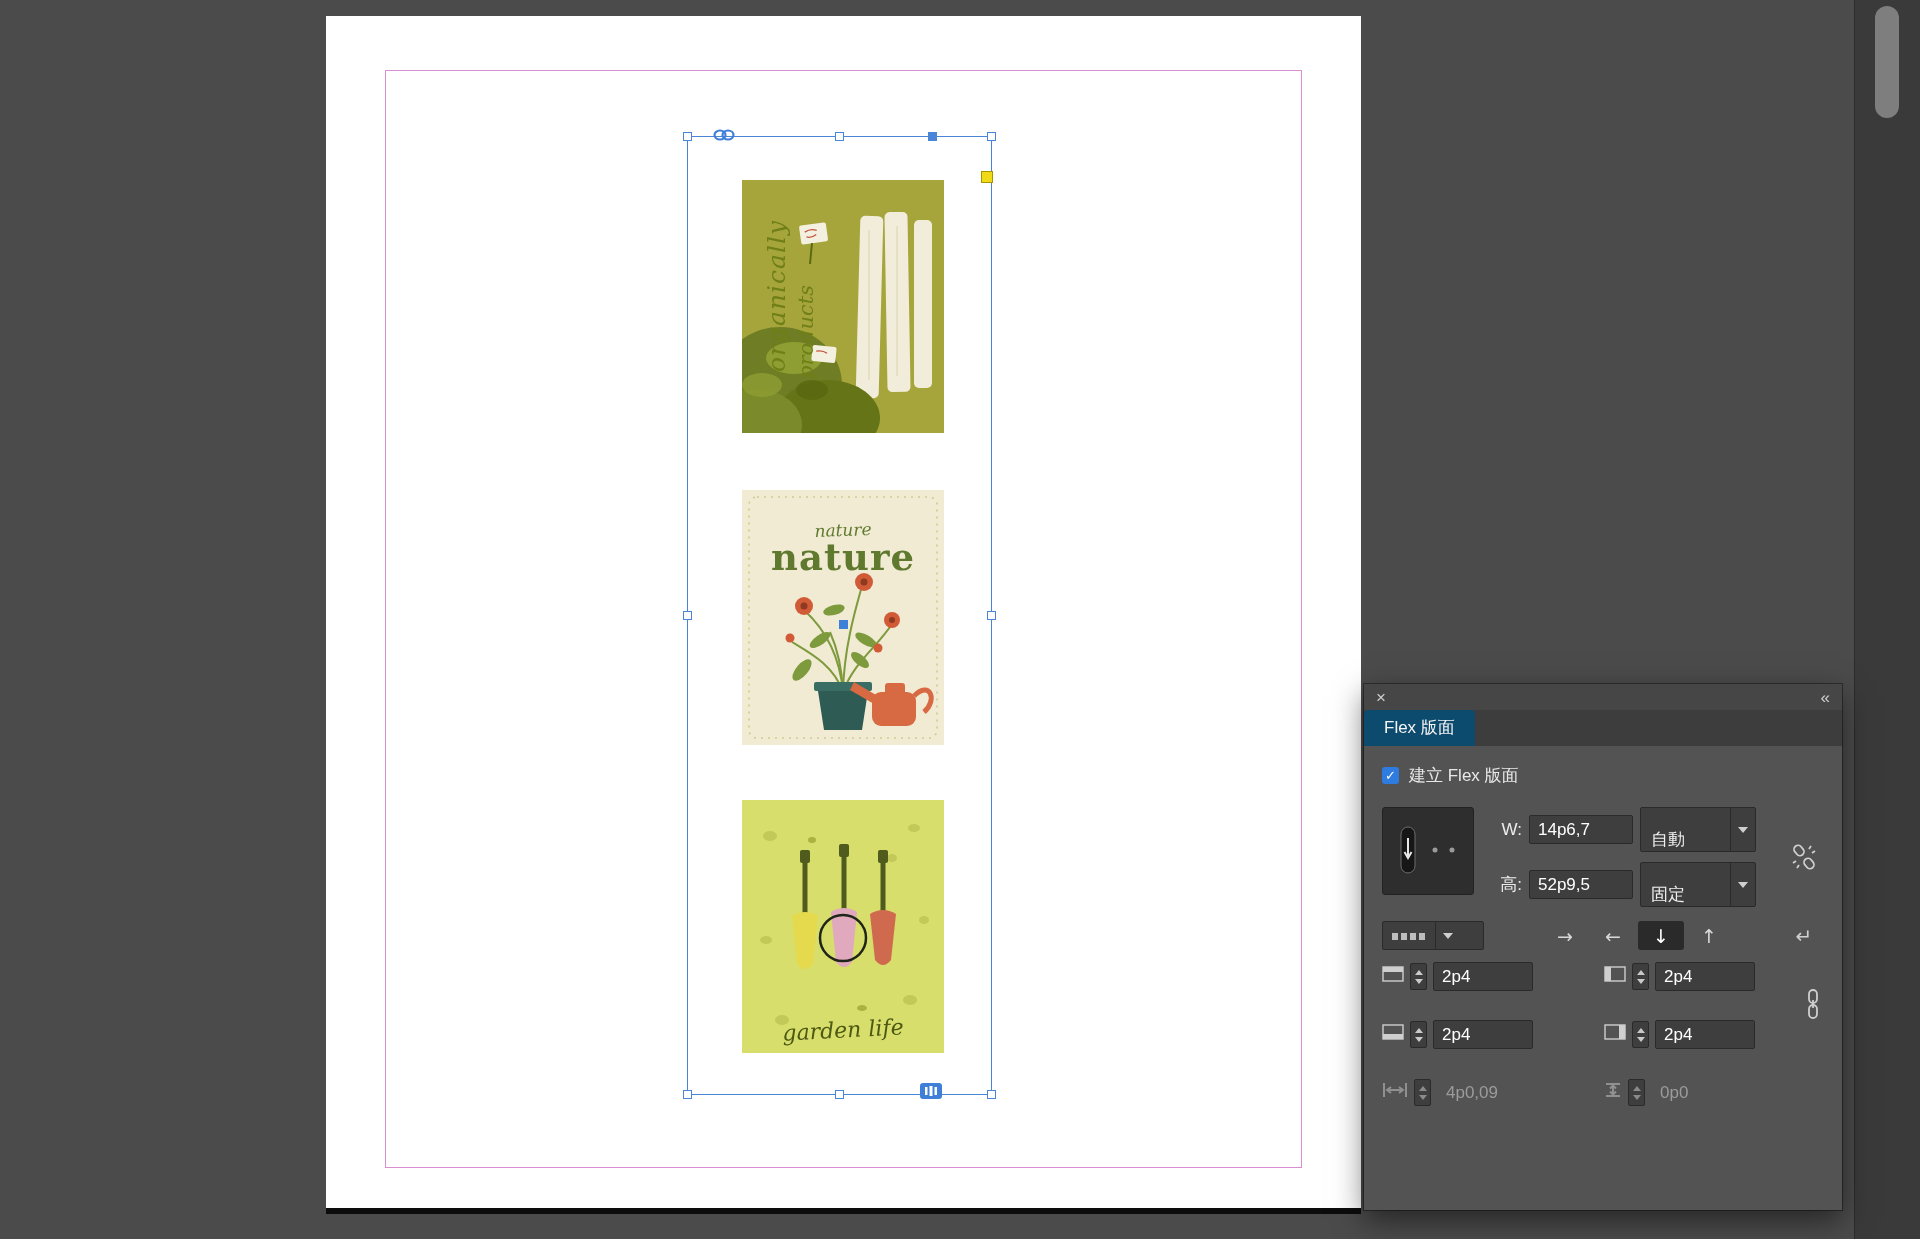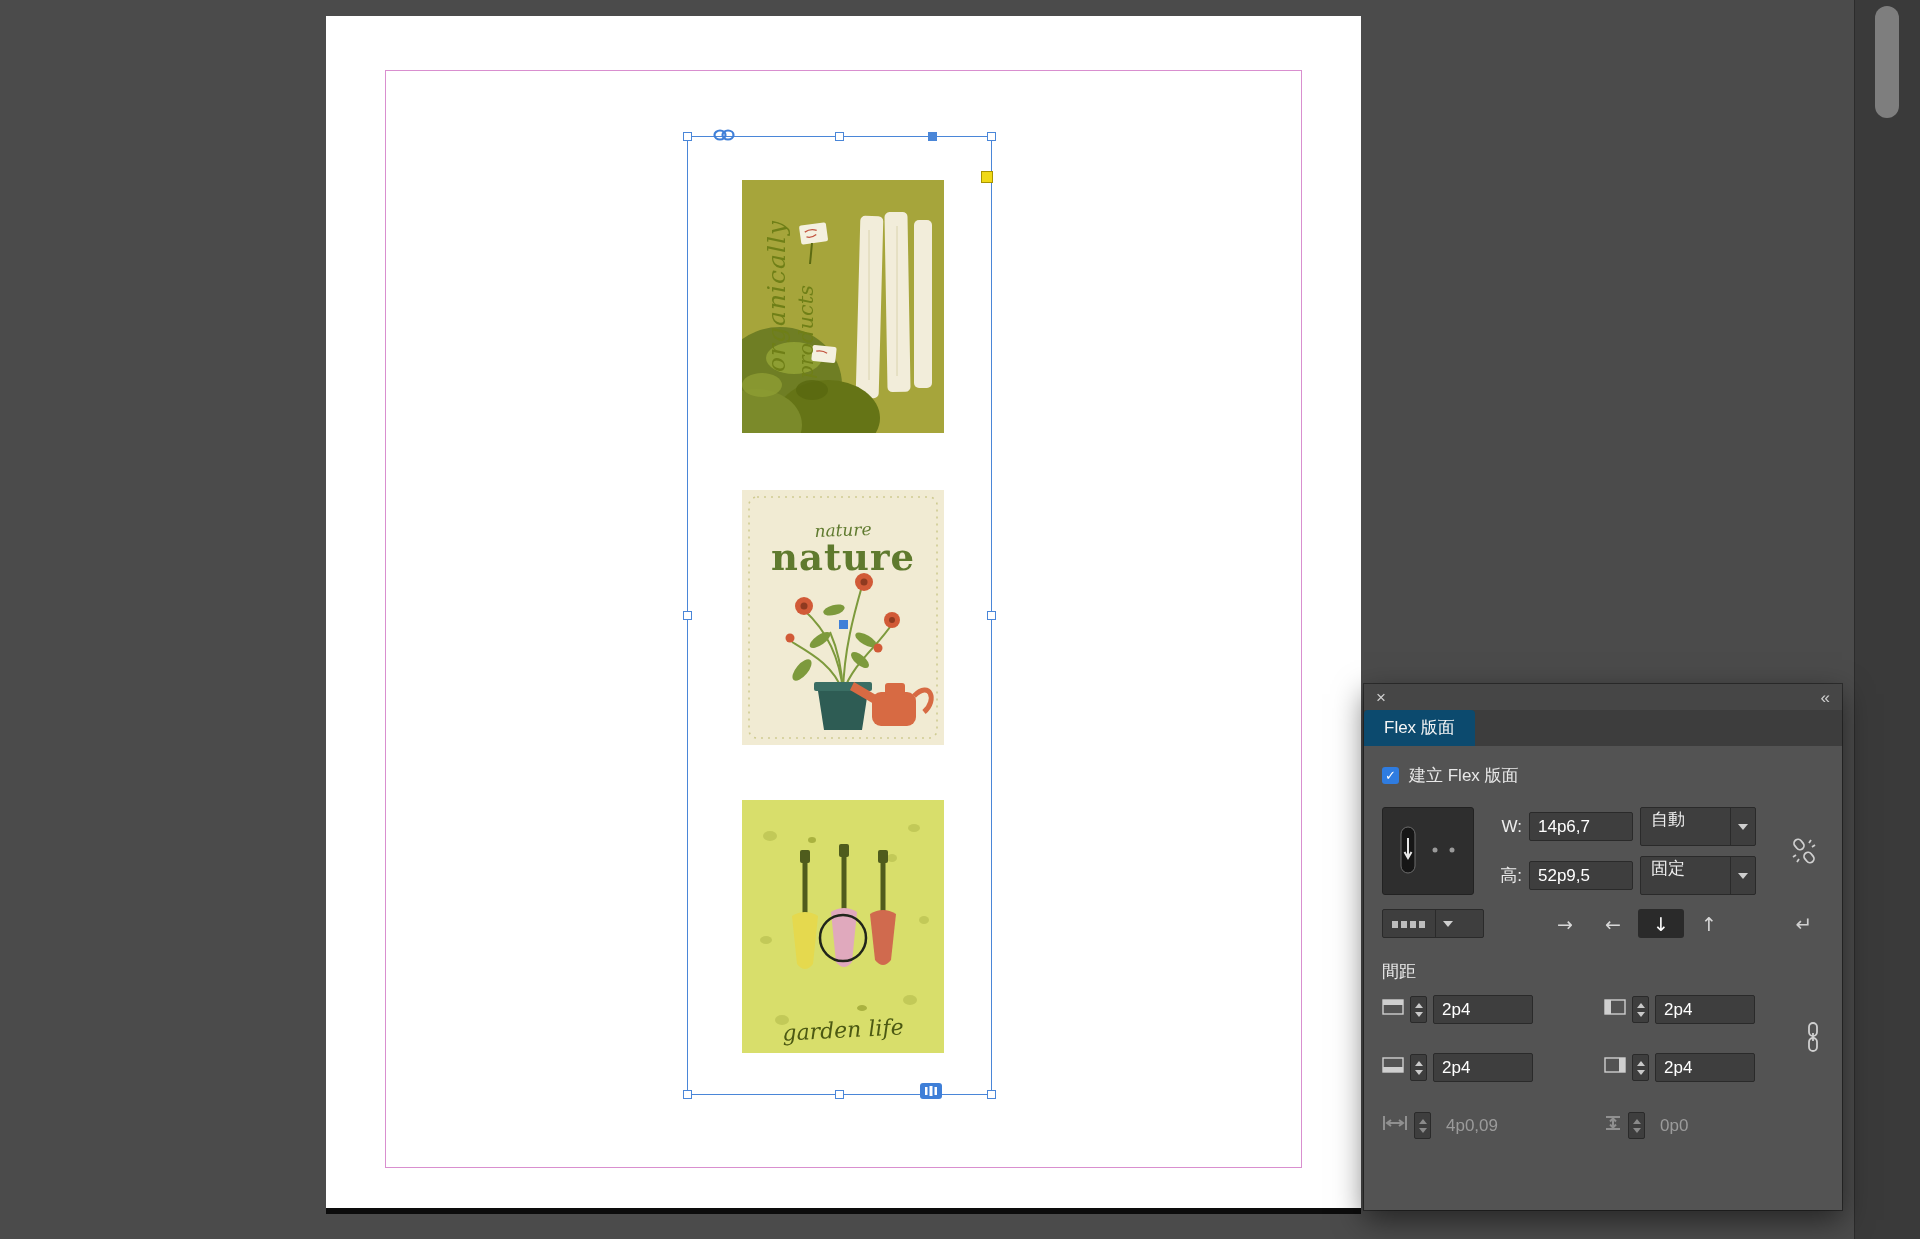--- a/index.html
+++ b/index.html
@@ -55,21 +55,21 @@
             justify-content:center;color:#fff;font-size:13px;font-family:"DejaVu Sans",sans-serif;}
 
   .dims-row{display:flex;align-items:flex-start;margin-top:20px;}
   .preview{width:90px;height:86px;background:#2e2e2e;border:1px solid #222;border-radius:3px;flex:none;}
   .dim-fields{display:flex;flex-direction:column;gap:10px;margin-left:16px;}
   .dim-line{display:flex;align-items:center;gap:7px;}
   .dim-label{width:32px;text-align:right;color:#ededed;}
   .field{background:#3e3e3e;border:1px solid #2a2a2a;border-radius:2px;color:#fff;font-size:17px;
          padding:0 8px;height:29px;box-sizing:border-box;font-family:"Liberation Sans",sans-serif;}
   .dim-input{width:104px;}
-  .dropdown{display:flex;align-items:flex-start;height:39px;background:#3e3e3e;border:1px solid #2a2a2a;
+  .dropdown{display:flex;align-items:flex-end;height:45px;background:#3e3e3e;border:1px solid #2a2a2a;
             border-radius:2px;box-sizing:border-box;}
   .dd-label{padding:0 10px;color:#f0f0f0;flex:1;white-space:nowrap;}
   .dd-chev{width:24px;height:100%;display:flex;align-items:center;justify-content:center;border-left:1px solid #2a2a2a;}
   .chev{width:0;height:0;border-left:5px solid transparent;border-right:5px solid transparent;border-top:6px solid #cfcfcf;}
   .side-icon{margin-left:auto;width:40px;display:flex;justify-content:center;align-self:center;}
 
   .ctrl-row{display:flex;align-items:center;margin-top:14px;}
   .mini{display:flex;align-items:center;height:27px;background:#3e3e3e;border:1px solid #2a2a2a;border-radius:2px;}
   .mini-icon{padding:0 9px;display:flex;align-items:center;}
   .dir-group{display:flex;gap:2px;margin-left:58px;}
@@ -308,21 +308,20 @@
         </div>
         <div class="dir-group">
           <button class="dirbtn">→</button>
           <button class="dirbtn">←</button>
           <button class="dirbtn active">↓</button>
           <button class="dirbtn">↑</button>
         </div>
         <span class="return">↵</span>
       </div>
 
-      <div class="spacing-head">間距</div>
 
       <div class="spacing">
         <div class="sp-row">
           <div class="sp-group">
             <span>
               <svg width="22" height="16">
                   <rect x="1" y="1" width="20" height="14" fill="none" stroke="#cfcfcf" stroke-width="1.4"></rect>
                   <rect x="1" y="1" width="20" height="5" fill="#cfcfcf"></rect>
                 </svg>
             </span>

